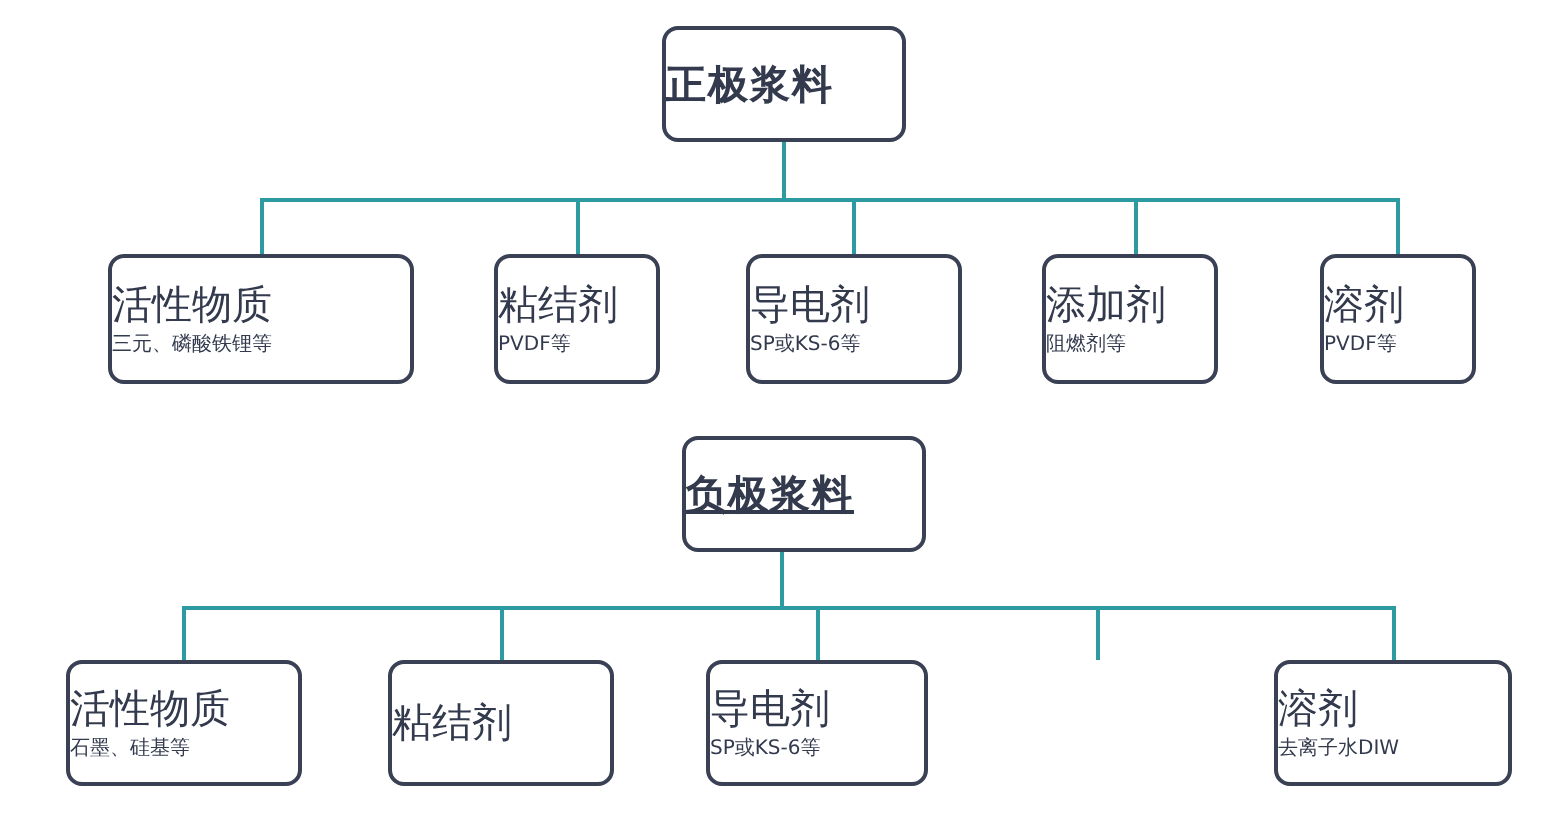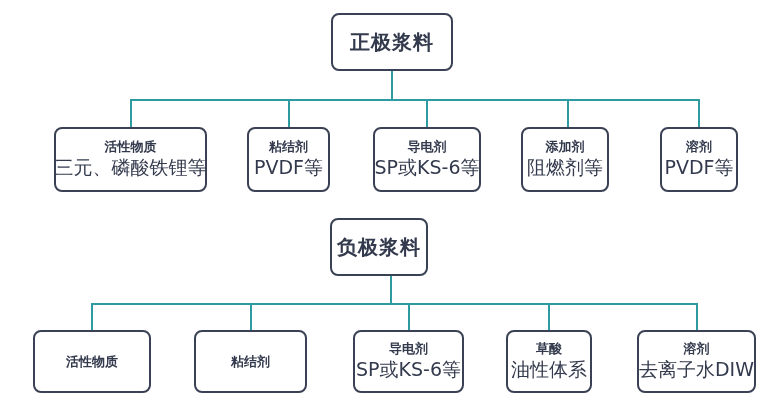--- a/index.html
+++ b/index.html
@@ -11,51 +11,51 @@
     overflow:hidden;
   }
   .node{
     position:absolute;
     box-sizing:border-box;
     background:#ffffff;
     border:2px solid var(--box-border,#3A4154);
     border-radius:8px;
     display:flex;
     flex-direction:column;
-    align-items:center;
+    align-items:flex-start;
     justify-content:center;
     color:var(--text,#333A4D);
     text-align:center;
     line-height:1.35;
   }
   .node .root-label{
     font-size:20px;
     font-weight:bold;
     letter-spacing:1px;
     white-space:nowrap;
   }
   .node .title{
-    font-size:13px;
-    font-weight:bold;
+    font-size:20px;
+    font-weight:normal;
     white-space:nowrap;
   }
   .node .subtitle{
-    font-size:19px;
+    font-size:10px;
     font-weight:normal;
     white-space:nowrap;
   }
   
   .r0  {left:331px;top:13px; width:122px;height:58px;}
   .t0c0{left:54px; top:127px;width:153px;height:65px;}
   .t0c1{left:247px;top:127px;width:83px; height:65px;}
   .t0c2{left:373px;top:127px;width:108px;height:65px;}
   .t0c3{left:521px;top:127px;width:88px; height:65px;}
   .t0c4{left:660px;top:127px;width:78px; height:65px;}
 
-  .r1  {left:330px;top:218px;width:98px;height:58px;}
+  .r1  {left:341px;top:218px;width:122px;height:58px;text-decoration:underline;}
   .t1c0{left:33px; top:330px;width:118px;height:63px;}
   .t1c1{left:194px;top:330px;width:113px;height:63px;}
   .t1c2{left:353px;top:330px;width:111px;height:63px;}
   .t1c3{left:506px;top:330px;width:86px; height:63px;}
   .t1c4{left:637px;top:330px;width:119px;height:63px;}
 
   .conn{
     position:absolute;
     background:var(--connector,#2E9AA1);
   }
@@ -89,31 +89,28 @@
     <div class="title">溶剂</div>
     <div class="subtitle">PVDF等</div>
   </div>
 
   <div class="node r1 tree1 root">
     <span class="root-label">负极浆料</span>
   </div>
 
   <div class="node t1c0 tree1 child">
     <div class="title">活性物质</div>
+    <div class="subtitle">石墨、硅基等</div>
   </div>
   <div class="node t1c1 tree1 child">
     <div class="title">粘结剂</div>
   </div>
   <div class="node t1c2 tree1 child">
     <div class="title">导电剂</div>
     <div class="subtitle">SP或KS-6等</div>
-  </div>
-  <div class="node t1c3 tree1 child">
-    <div class="title">草酸</div>
-    <div class="subtitle">油性体系</div>
   </div>
   <div class="node t1c4 tree1 child">
     <div class="title">溶剂</div>
     <div class="subtitle">去离子水DIW</div>
   </div>
 
 <div class="conn" style="left: 391px; top: 71px; width: 2px; height: 28px;"></div>
     <div class="conn" style="left: 130px; top: 99px; width: 570px; height: 2px;"></div>
     <div class="conn" style="left: 130px; top: 99px; width: 2px; height: 28px;"></div>
     <div class="conn" style="left: 288px; top: 99px; width: 2px; height: 28px;"></div>

